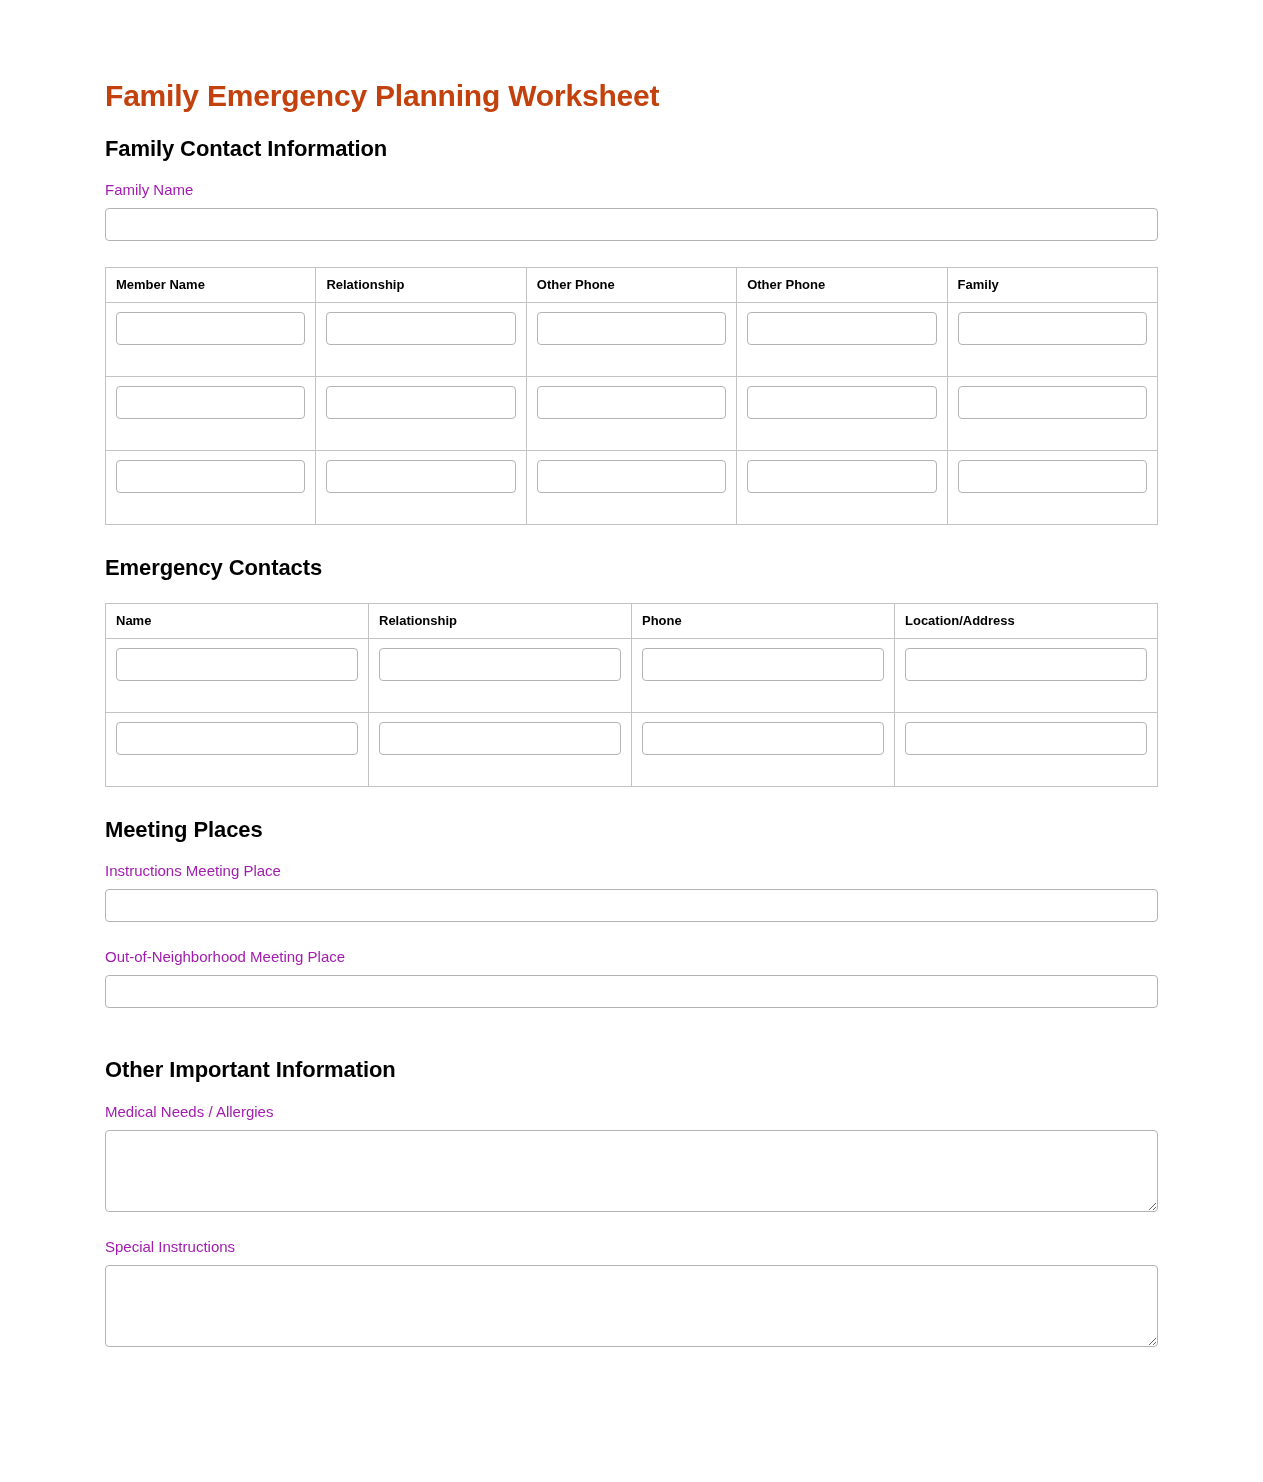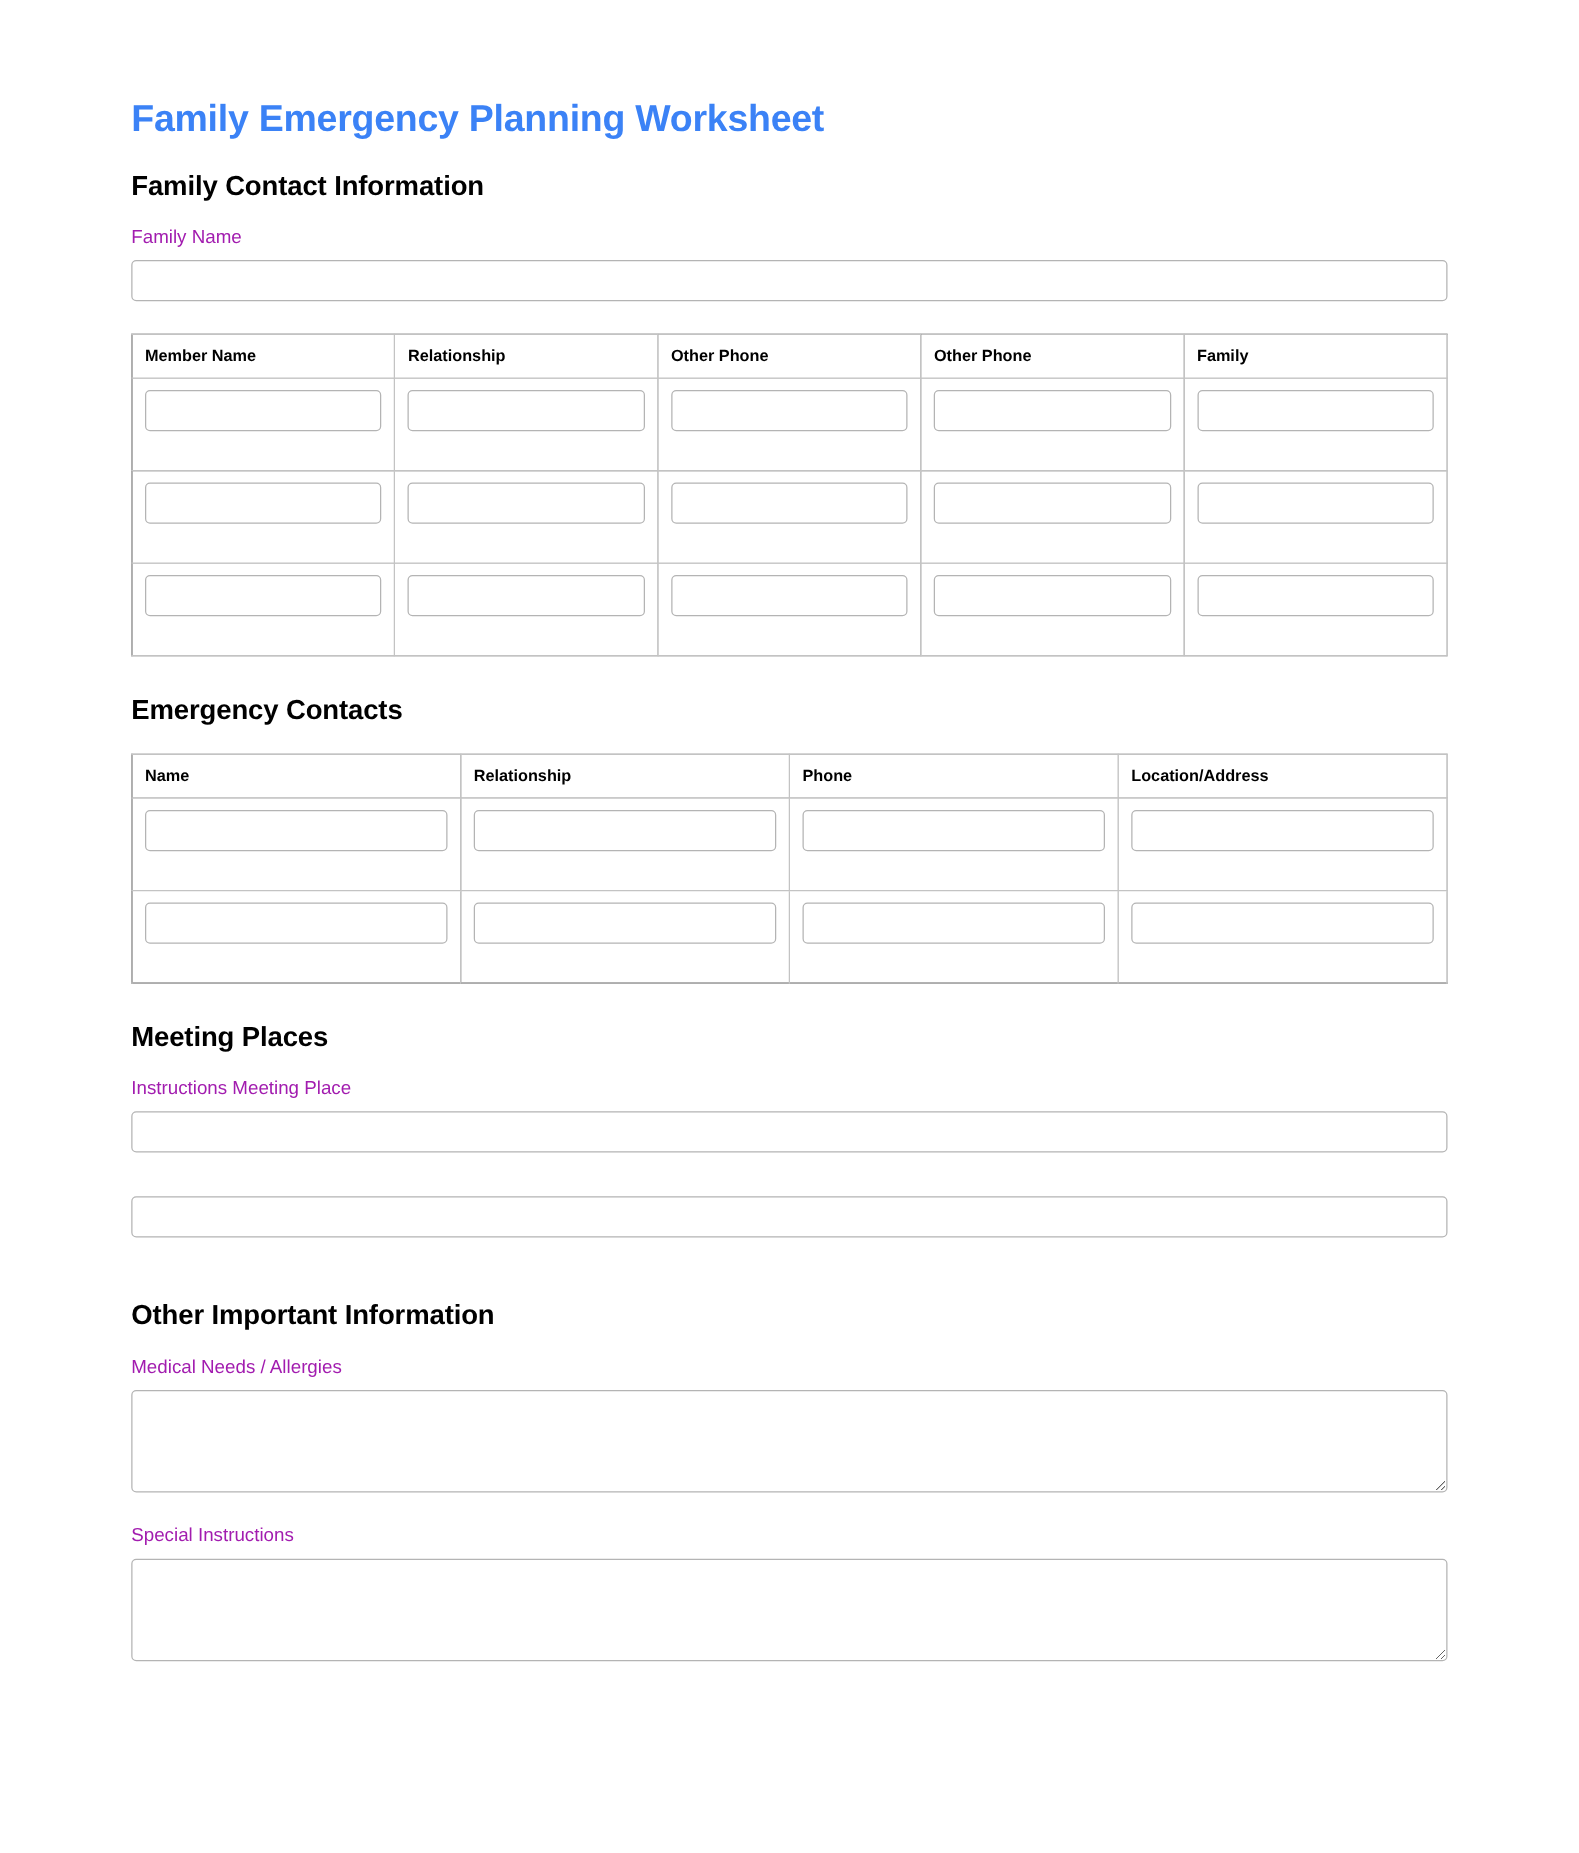--- a/index.html
+++ b/index.html
@@ -32,21 +32,21 @@
     top: 78px;
     width: 1053px;
   }
 
   h1.doc-title {
     font-size: 30px;
     font-weight: bold;
     line-height: 1.2;
     margin: 0 0 0 0;
     letter-spacing: -0.2px;
-    color: #3b82f6;
+    color: #c2410c;
   }
 
   h2.section-title {
     font-size: 22px;
     font-weight: bold;
     line-height: 1.2;
     margin: 0;
     color: #000;
     letter-spacing: -0.1px;
   }
@@ -84,21 +84,21 @@
     padding: 6px 8px;
     outline: none;
     resize: vertical;
   }
 
   
   table.grid {
     width: 100%;
     border-collapse: collapse;
     table-layout: fixed;
-    background: #404040;
+    background: #22c55e;
   }
   table.grid th,
   table.grid td {
     border: 1px solid #c3c3c3;
     padding: 0;
     vertical-align: top;
     background: #fff;
   }
   table.grid th {
     font-size: 13px;
@@ -272,20 +272,21 @@
       <div class="gap-section-label"></div>
 
       <div class="field-label">Instructions Meeting Place</div>
 
       <div class="gap-label-input"></div>
 
       <input class="text-input" type="text" value="" style="">
 
       <div class="gap-field"></div>
 
+      <div class="field-label">Out-of-Neighborhood Meeting Place</div>
 
       <div class="gap-label-input"></div>
 
       <input class="text-input" type="text" value="" style="">
     </section>
 
     <div class="gap-bigsection"></div>
 
     <section>
       <h2 class="section-title">Other Important Information</h2>

